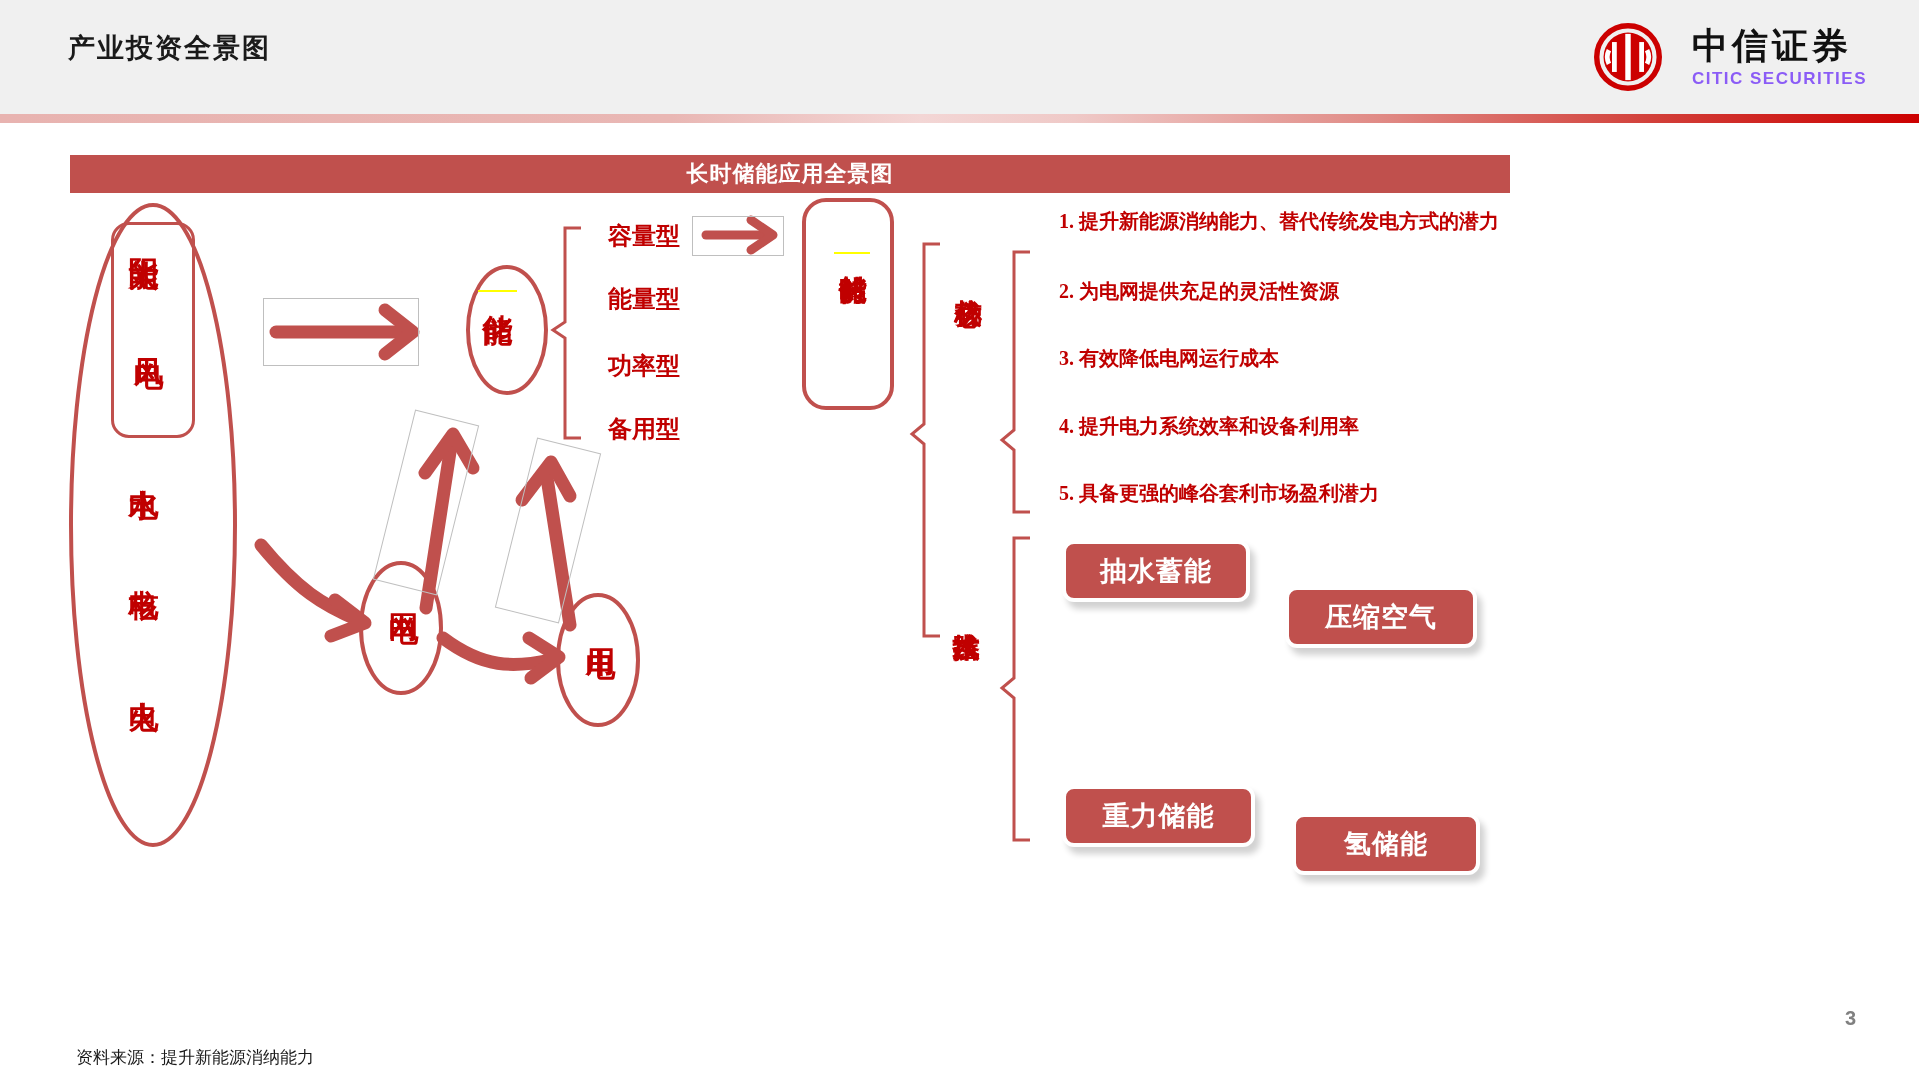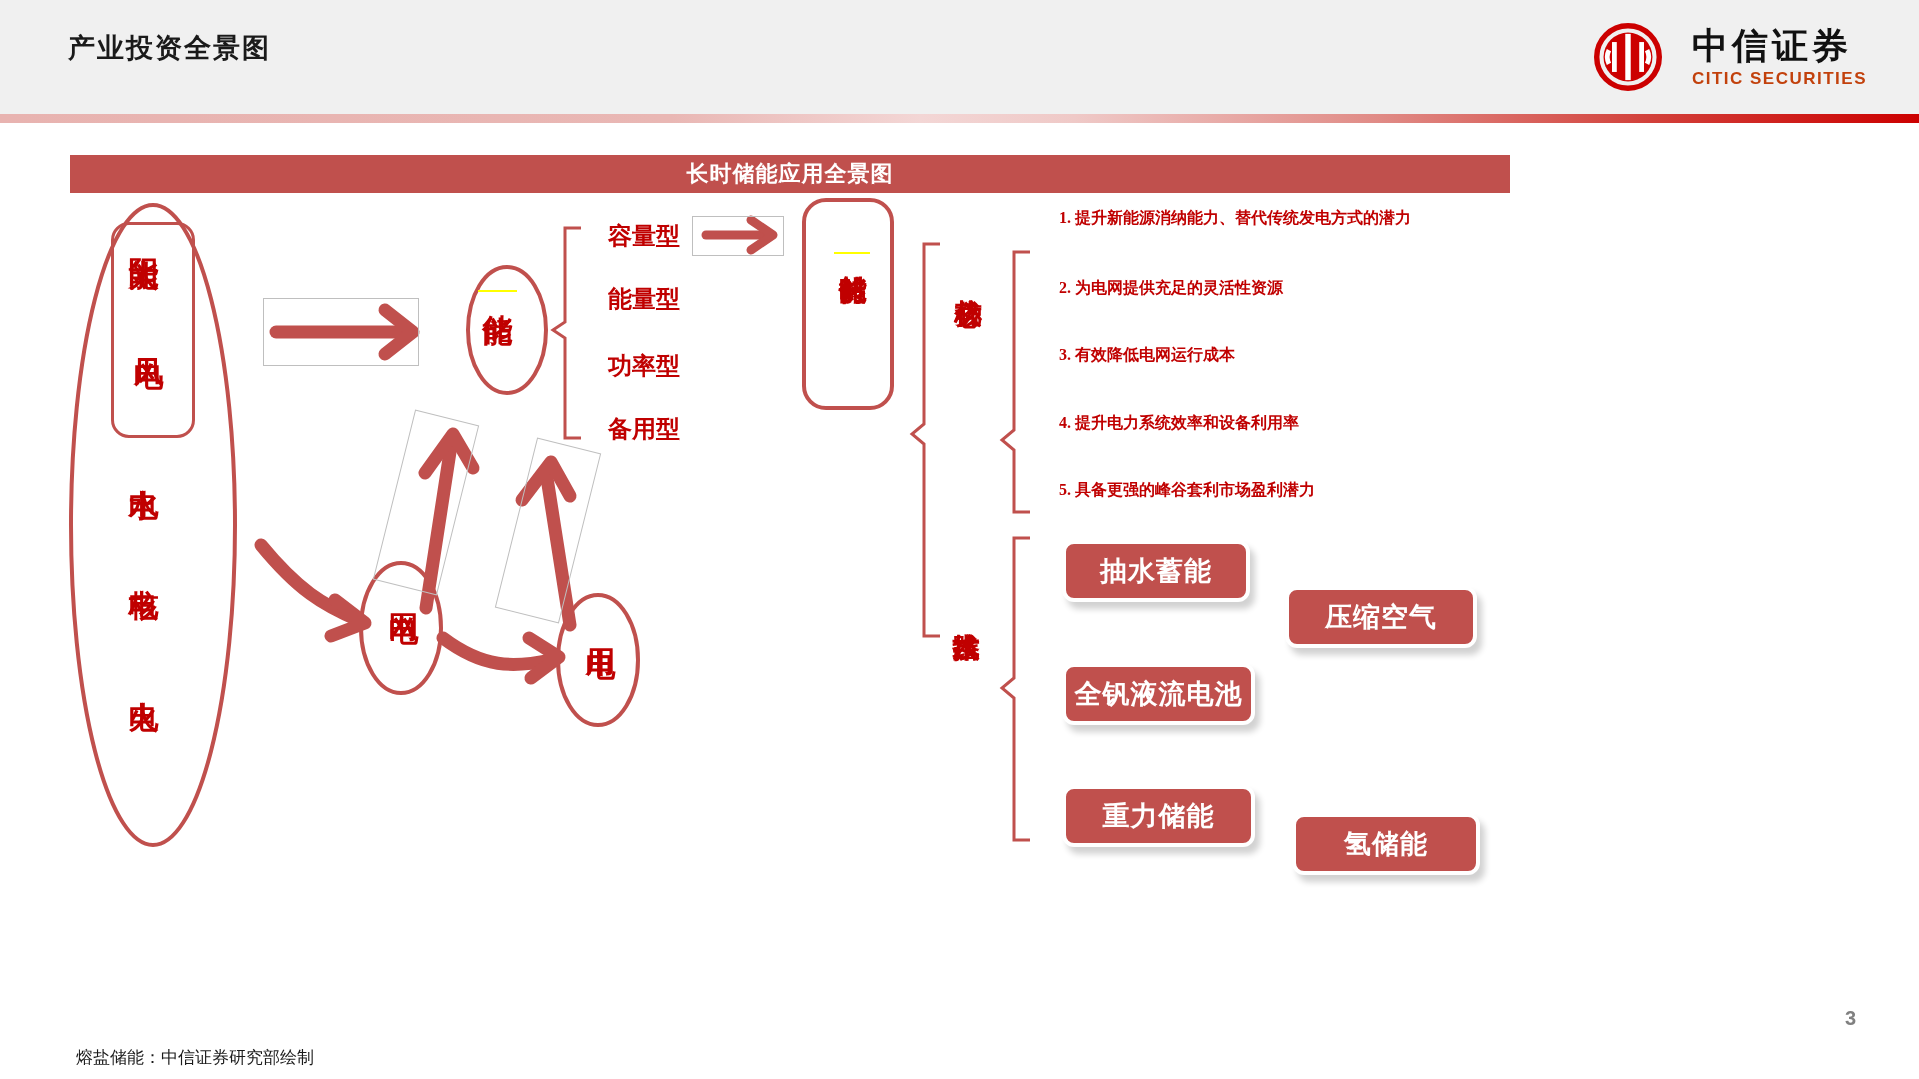--- a/index.html
+++ b/index.html
@@ -20,21 +20,21 @@
   .header-rule{
     position:absolute;left:0;top:114px;width:1919px;height:9px;
     background:linear-gradient(90deg,#e8b3b0 0%,#e9b7b4 35%,#f3d6d5 48%,#efc9c7 56%,#e08a85 72%,#d2403a 86%,#cc0000 100%);
   }
 
   
   .logo{position:absolute;right:52px;top:22px;height:70px;display:flex;align-items:center;gap:30px;}
   .logo-mark{width:68px;height:68px;flex:0 0 auto;}
   .logo-text{display:flex;flex-direction:column;justify-content:center;line-height:1;}
   .logo-cn{font-size:36px;font-weight:bold;color:#111;letter-spacing:4px;font-family:"Liberation Serif","DejaVu Serif",serif;}
-  .logo-en{font-size:17px;font-weight:bold;color:#c2410c;letter-spacing:1.5px;margin-top:6px;}
+  .logo-en{font-size:17px;font-weight:bold;color:#8b5cf6;letter-spacing:1.5px;margin-top:6px;}
 
   
   .banner{
     position:absolute;left:70px;top:155px;width:1440px;height:38px;
     background:#c0504d;color:#ffffff;
     display:flex;align-items:center;justify-content:center;
     font-size:22px;font-weight:bold;letter-spacing:1px;
   }
 
   
@@ -82,21 +82,21 @@
     position:absolute;left:595px;font-size:24px;font-weight:bold;color:#c00000;
     font-family:"Liberation Serif","DejaVu Serif",serif;white-space:nowrap;
   }
 
   
   .cat-core{position:absolute;left:940px;top:278px;font-size:27px;font-weight:bold;color:#c00000;line-height:1.12;}
   .cat-tech{position:absolute;left:938px;top:612px;font-size:27px;font-weight:bold;color:#c00000;line-height:1.12;}
 
   
   .adv-item{
-    position:absolute;left:1046px;font-size:16px;font-weight:bold;color:#c00000;
+    position:absolute;left:1046px;font-size:20px;font-weight:bold;color:#c00000;
     font-family:"Liberation Serif","DejaVu Serif",serif;white-space:nowrap;
   }
 
   
   .pill{
     position:absolute;background:#c0504d;color:#ffffff;border-radius:12px;
     display:flex;align-items:center;justify-content:center;
     font-size:27px;font-weight:bold;letter-spacing:1px;
     box-shadow:5px 7px 6px rgba(0,0,0,0.18);
     border:4px solid #ffffff;box-sizing:border-box;
@@ -223,22 +223,21 @@
     <div class="vtext cat-tech">技术路线</div>
 
     <div class="adv-item" style="top:208px;">1. 提升新能源消纳能力、替代传统发电方式的潜力</div>
     <div class="adv-item" style="top:278px;">2. 为电网提供充足的灵活性资源</div>
     <div class="adv-item" style="top:345px;">3. 有效降低电网运行成本</div>
     <div class="adv-item" style="top:413px;">4. 提升电力系统效率和设备利用率</div>
     <div class="adv-item" style="top:480px;">5. 具备更强的峰谷套利市场盈利潜力</div>
 
     <div class="pill" style="left:1049px;top:540px;width:188px;height:62px;">抽水蓄能</div>
     <div class="pill" style="left:1272px;top:586px;width:192px;height:62px;">压缩空气</div>
-    <div class="pill" style="left:1049px;top:663px;width:193px;height:62px;">全钒液流电池</div>
     <div class="pill" style="left:1049px;top:785px;width:193px;height:62px;text-align:right;">重力储能</div>
     <div class="pill" style="left:1279px;top:813px;width:188px;height:62px;">氢储能</div>
 
   </div>
 
-  <div class="footer-src">熔盐储能：中信证券研究部绘制</div>
+  <div class="footer-src">资料来源：提升新能源消纳能力</div>
   <div class="page-num">3</div>
 
 </div>
 
 </body></html>

